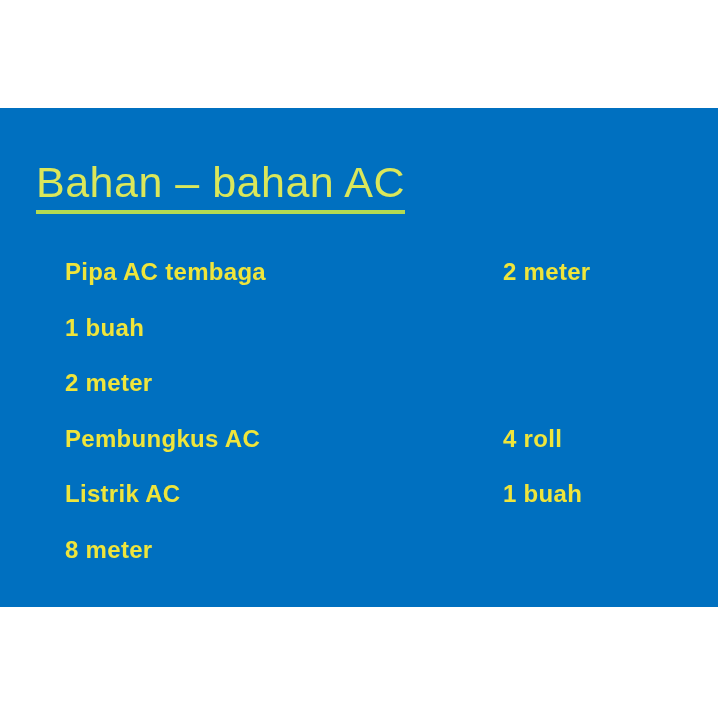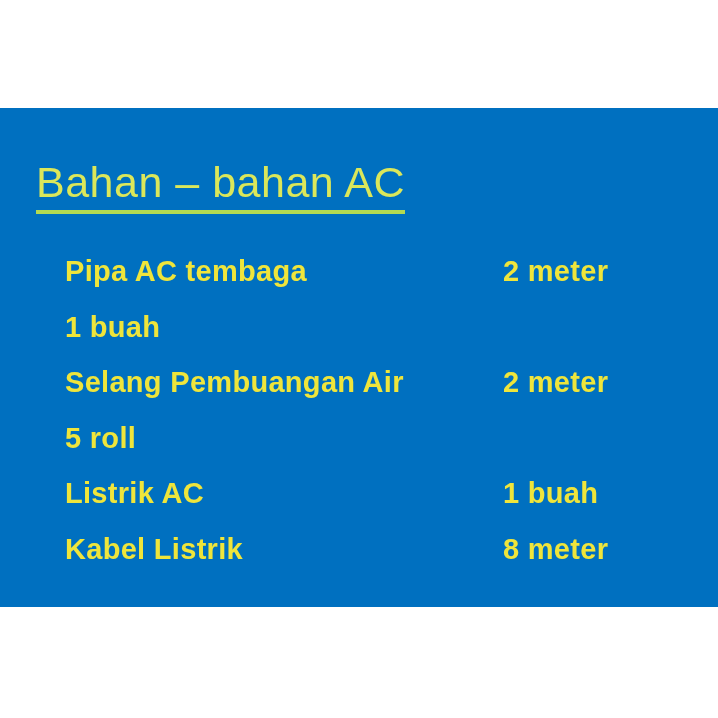--- a/index.html
+++ b/index.html
@@ -53,21 +53,21 @@
   }
   .material-row {
     display: grid;
     grid-template-columns: 438px auto;
     align-items: baseline;
     height: 55.5px;
     line-height: 55.5px;
   }
   .material-name,
   .material-qty {
-    font-size: 29px;
+    font-size: 24px;
     font-weight: 700;
     color: var(--item-color);
     white-space: nowrap;
     letter-spacing: 0.3px;
   }
 </style>
 </head>
 <body>
 
 <div class="page">
@@ -80,33 +80,32 @@
       <div class="material-row">
         <span class="material-name">Pipa AC tembaga</span>
         <span class="material-qty">2 meter</span>
       </div>
 
       <div class="material-row">
         <span class="material-qty">1 buah</span>
       </div>
 
       <div class="material-row">
-        <span class="material-name">Selang Pembuangan Air</span>
         <span class="material-qty">2 meter</span>
       </div>
 
       <div class="material-row">
-        <span class="material-qty">5 roll</span>
+        <span class="material-name">Pembungkus AC</span>
+        <span class="material-qty">4 roll</span>
       </div>
 
       <div class="material-row">
         <span class="material-name">Listrik AC</span>
         <span class="material-qty">1 buah</span>
       </div>
 
       <div class="material-row">
-        <span class="material-name">Kabel Listrik</span>
         <span class="material-qty">8 meter</span>
       </div>
 
     </div>
   </div>
 </div>
 
 </body></html>

